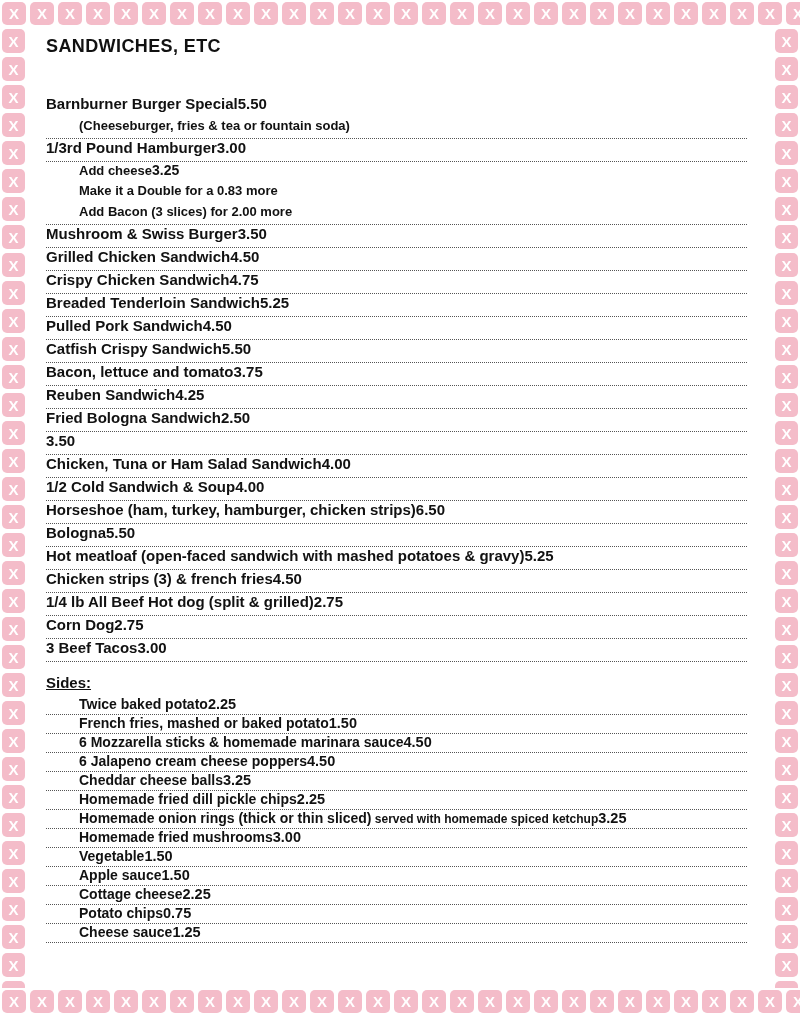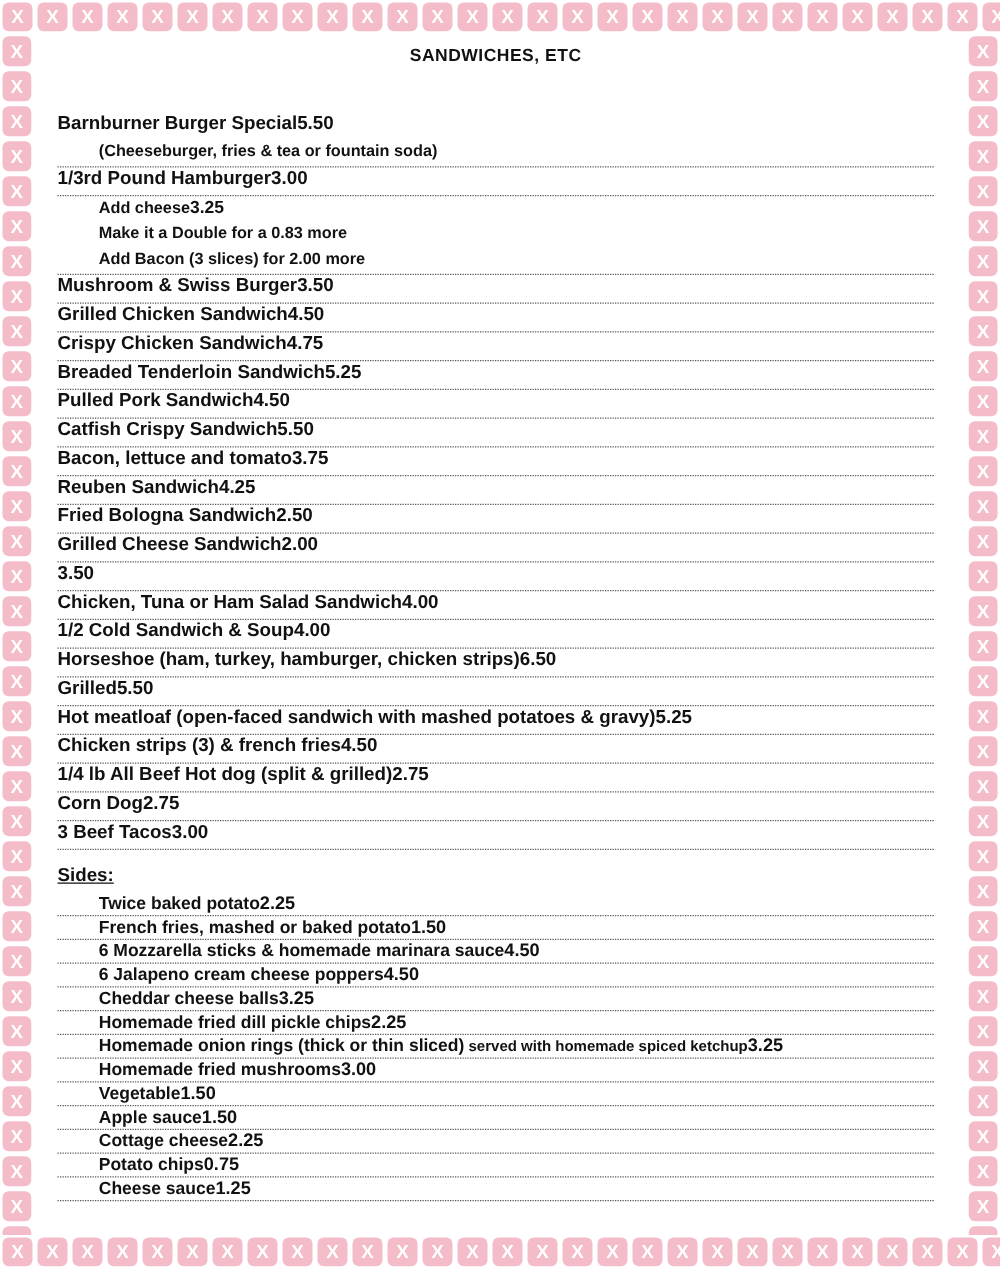--- a/index.html
+++ b/index.html
@@ -32,22 +32,21 @@
   .strip.v .btile { width: 23px; height: 24px; margin: 2px 2px; font-size: 15px; }
 
   
   .content {
     position: absolute;
     left: 27px; right: 27px; top: 27px; bottom: 27px;
     background: #ffffff;
     padding: 9px 26px 0 19px;
   }
   .title {
-    text-align: center;
-    font-size: 14px;
+    font-size: 18px;
     font-weight: 700;
     letter-spacing: 0.4px;
     margin-bottom: 38px;
   }
   .row {
     display: flex;
     justify-content: flex-start;
     align-items: baseline;
     height: 23px;
     font-weight: 700;
@@ -268,40 +267,36 @@
       </div>
       <div class="row rule">
         <span class="iname">Reuben Sandwich</span>
         <span class="iprice">4.25</span>
       </div>
       <div class="row rule">
         <span class="iname">Fried Bologna Sandwich</span>
         <span class="iprice">2.50</span>
       </div>
       <div class="row rule">
-        <span class="iname">Grilled Cheese Sandwich</span>
-        <span class="iprice">2.00</span>
-      </div>
-      <div class="row rule">
         <span class="iprice">3.50</span>
       </div>
       <div class="row rule">
         <span class="iname">Chicken, Tuna or Ham Salad Sandwich</span>
         <span class="iprice">4.00</span>
       </div>
       <div class="row rule">
         <span class="iname">1/2 Cold Sandwich &amp; Soup</span>
         <span class="iprice">4.00</span>
       </div>
       <div class="row rule">
         <span class="iname">Horseshoe (ham, turkey, hamburger, chicken strips)</span>
         <span class="iprice">6.50</span>
       </div>
       <div class="row rule">
-        <span class="iname">Grilled</span>
+        <span class="iname">Bologna</span>
         <span class="iprice">5.50</span>
       </div>
       <div class="row rule">
         <span class="iname">Hot meatloaf (open-faced sandwich with mashed potatoes &amp; gravy)</span>
         <span class="iprice">5.25</span>
       </div>
       <div class="row rule">
         <span class="iname">Chicken strips (3) &amp; french fries</span>
         <span class="iprice">4.50</span>
       </div>

